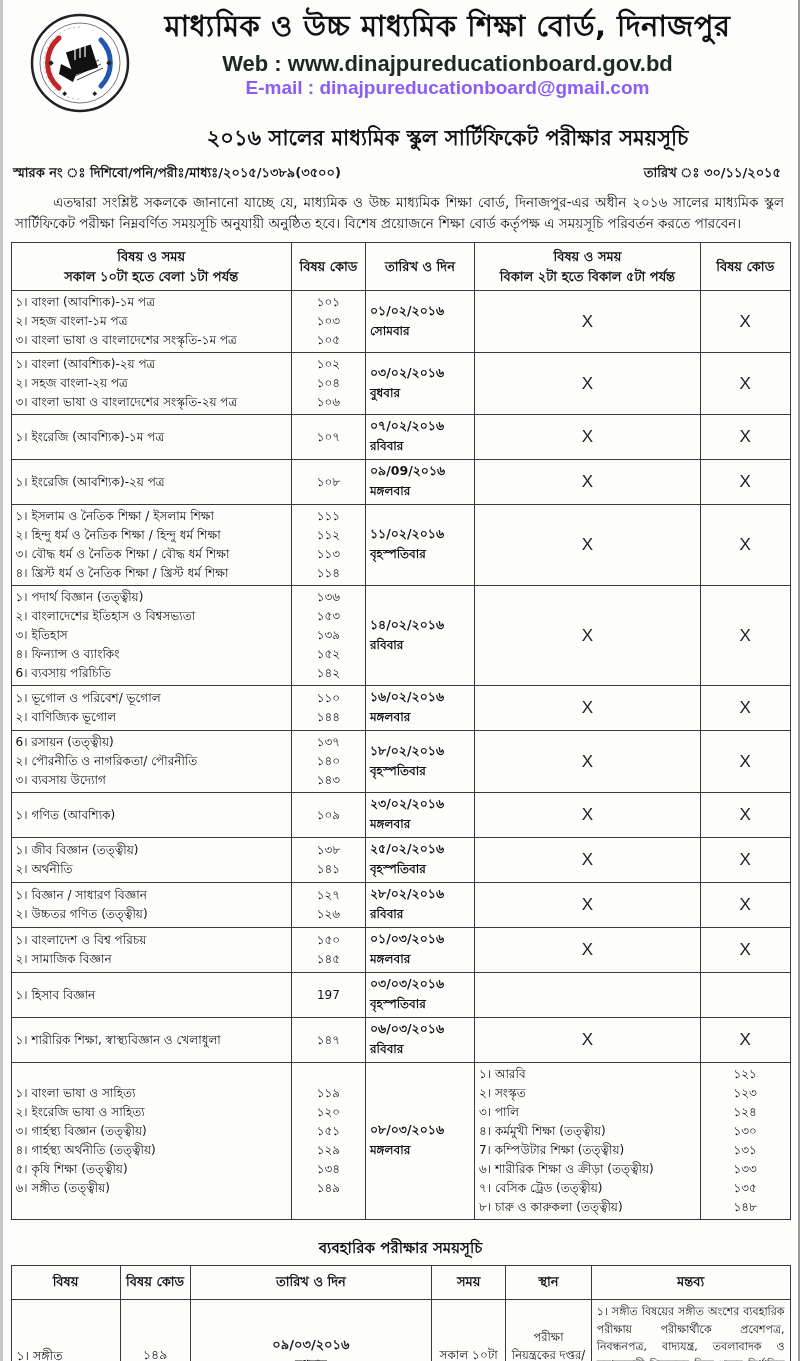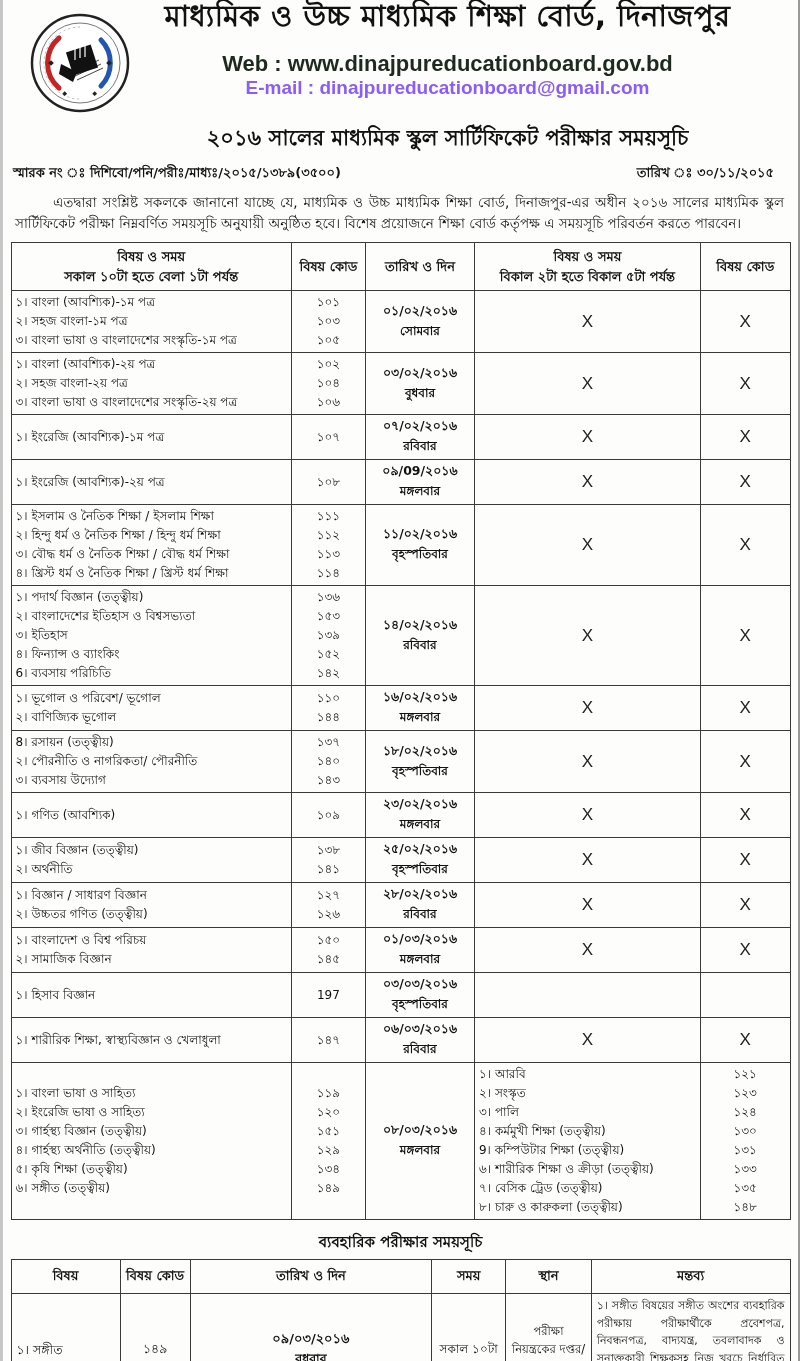--- a/index.html
+++ b/index.html
@@ -5,38 +5,38 @@
   * { box-sizing: border-box; }
   html,body { margin:0; padding:0; background:#e9e9e9; }
   body { font-family:"DejaVu Sans", sans-serif; color:#111; }
   .page {
     position:relative; width:800px; min-height:1361px; margin:0 auto;
     background:#fdfdfc; border-left:3px solid #c6c6c6; border-right:2px solid #9a9a9a;
     overflow:hidden; padding-bottom:24px;
   }
 
   
-  .header { position:relative; min-height:150px; }
+  .header { position:relative; padding-top:10px; min-height:150px; }
   .logo { position:absolute; left:26px; top:12px; width:102px; height:102px; }
   .header-center { margin-left:130px; margin-right:36px; text-align:center; }
   .board-name { font-size:29px; font-weight:bold; line-height:1.15; letter-spacing:0.5px; }
-  .web-line { font-family:"Liberation Sans", sans-serif; font-size:22px; font-weight:bold; color:#1f2a1f; margin-top:18px; }
+  .web-line { font-family:"Liberation Sans", sans-serif; font-size:22px; font-weight:bold; color:#1f2a1f; margin-top:8px; }
   .email-line { font-family:"Liberation Sans", sans-serif; font-size:19px; font-weight:bold; color:#8b5cf6; }
   .subtitle { font-size:21px; font-weight:bold; margin-top:23px; }
 
-  .memo-row { display:flex; justify-content:space-between; padding:6px 24px 0 10px; font-size:13px; font-weight:bold; }
+  .memo-row { display:flex; justify-content:space-between; padding:6px 17px 0 10px; font-size:13px; font-weight:bold; }
   .notice-para { margin:8px 14px 4px 12px; font-size:13.5px; line-height:1.55; text-align:justify; text-indent:38px; }
 
   
-  table.sched { width:780px; margin:8px auto 10px auto; border-collapse:collapse; table-layout:fixed; }
+  table.sched { width:780px; margin:8px auto 16px auto; border-collapse:collapse; table-layout:fixed; }
   table.sched th, table.sched td { border:1.6px solid #3a3a3a; padding:2px 4px; vertical-align:middle; }
   table.sched th { font-size:13px; font-weight:bold; line-height:1.5; text-align:center; padding:4px 2px; }
   td.subjects { font-size:12px; line-height:19px; padding-left:6px; }
   td.codes    { font-size:12px; line-height:19px; text-align:center; }
-  td.datecell { text-align:center; }
+  td.datecell { text-align:left; }
   td.datecell .d-date { font-weight:bold; font-size:12.5px; }
   td.datecell .d-day  { font-weight:bold; font-size:12px; }
   td.xmark { text-align:center; font-family:"Liberation Sans", sans-serif; font-size:17px; color:#222; }
 
   
   .practical-title { text-align:center; font-size:15px; font-weight:bold; margin:10px 0 4px 0; }
   table.prac { width:780px; margin:0 auto; border-collapse:collapse; table-layout:fixed; }
   table.prac th, table.prac td { border:1.6px solid #3a3a3a; padding:3px 5px; vertical-align:middle; }
   table.prac th { font-size:13px; font-weight:bold; text-align:center; padding:6px 2px; }
   td.p-subject { font-size:12.5px; line-height:1.6; padding-left:7px; }
@@ -239,21 +239,21 @@
           </td>
           <td class="datecell">
             <div class="d-date">১৬/০২/২০১৬</div>
             <div class="d-day">মঙ্গলবার</div>
           </td>
           <td class="xmark">X</td>
           <td class="xmark">X</td>
         </tr>
         <tr>
           <td class="subjects">
-            <div>8। রসায়ন (তত্ত্বীয়)</div>
+            <div>6। রসায়ন (তত্ত্বীয়)</div>
             <div>২। পৌরনীতি ও নাগরিকতা/ পৌরনীতি</div>
             <div>৩। ব্যবসায় উদ্যোগ</div>
           </td>
           <td class="codes">
             <div>১৩৭</div>
             <div>১৪০</div>
             <div>১৪৩</div>
           </td>
           <td class="datecell">
             <div class="d-date">১৮/০২/২০১৬</div>
@@ -371,21 +371,21 @@
           </td>
           <td class="datecell">
             <div class="d-date">০৮/০৩/২০১৬</div>
             <div class="d-day">মঙ্গলবার</div>
           </td>
           <td class="subjects">
             <div>১। আরবি</div>
             <div>২। সংস্কৃত</div>
             <div>৩। পালি</div>
             <div>৪। কর্মমুখী শিক্ষা (তত্ত্বীয়)</div>
-            <div>9। কম্পিউটার শিক্ষা (তত্ত্বীয়)</div>
+            <div>7। কম্পিউটার শিক্ষা (তত্ত্বীয়)</div>
             <div>৬। শারীরিক শিক্ষা ও ক্রীড়া (তত্ত্বীয়)</div>
             <div>৭। বেসিক ট্রেড (তত্ত্বীয়)</div>
             <div>৮। চারু ও কারুকলা (তত্ত্বীয়)</div>
           </td>
           <td class="codes">
             <div>১২১</div>
             <div>১২৩</div>
             <div>১২৪</div>
             <div>১৩০</div>
             <div>১৩১</div>

